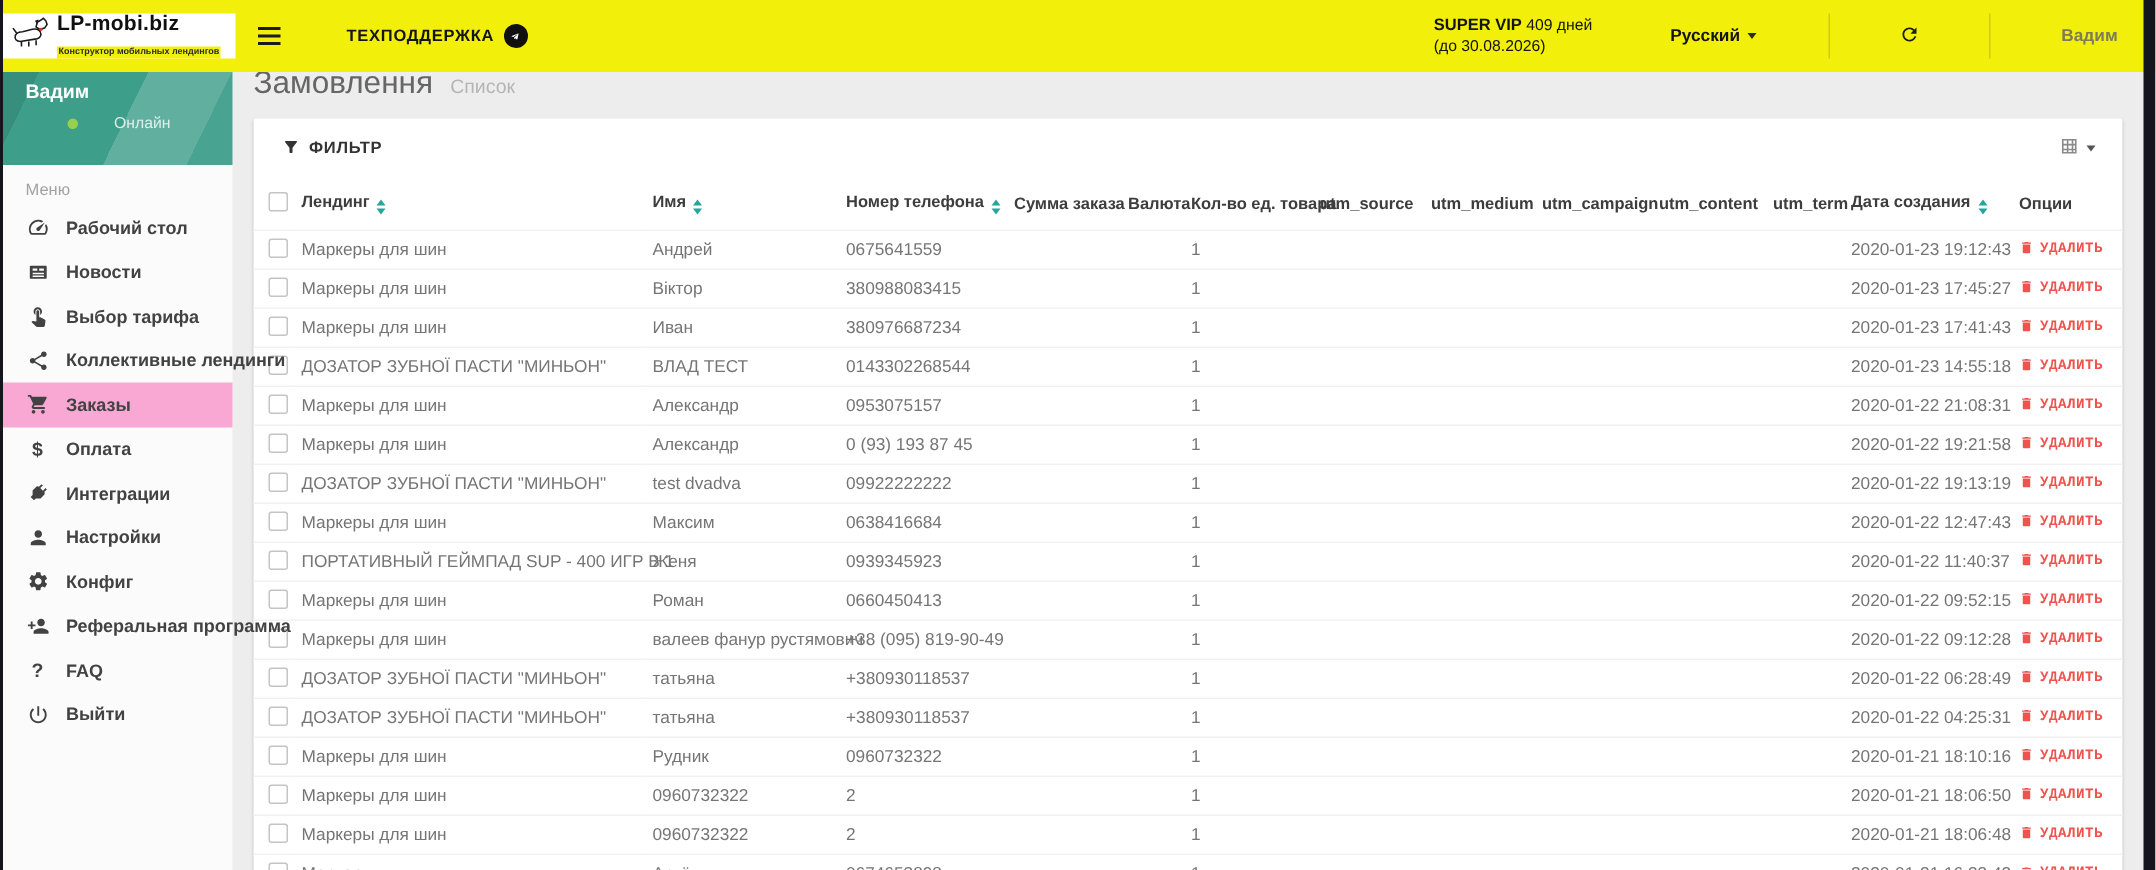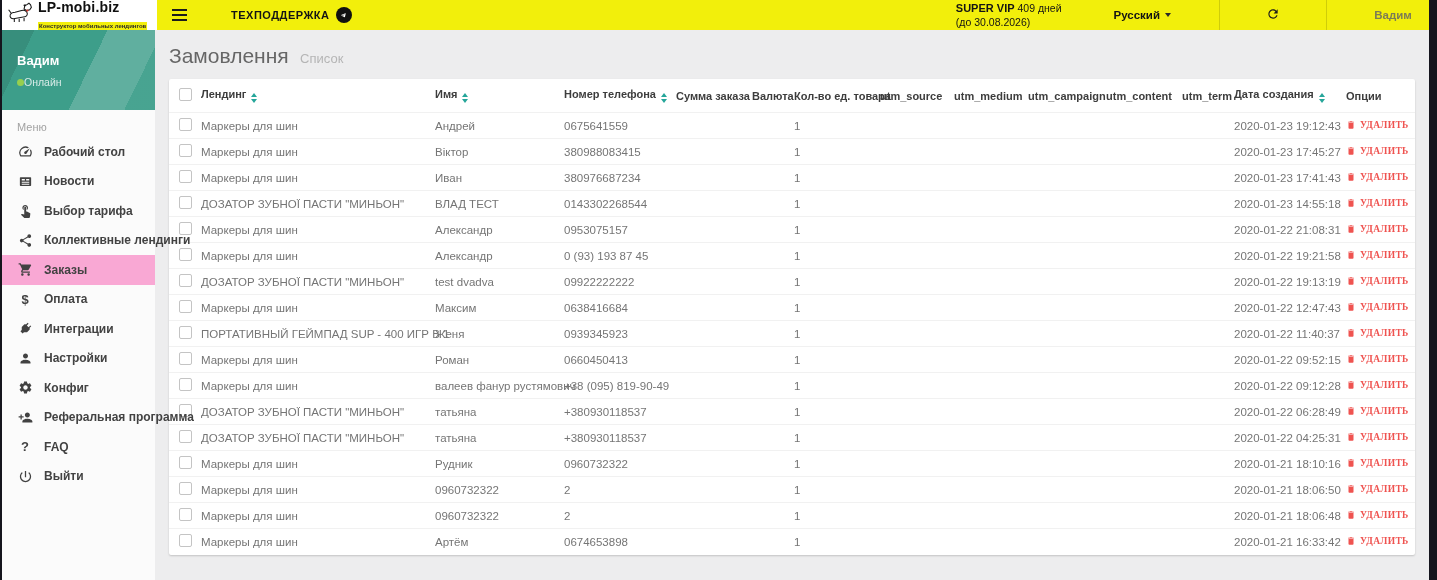--- a/index.html
+++ b/index.html
@@ -1,21 +1,21 @@
 <!DOCTYPE html>
 <html><head>
 <meta charset="utf-8">
 <style>
   * { box-sizing: border-box; margin: 0; padding: 0; }
   html,body { width:1437px; height:580px; overflow:hidden;
     font-family:"Liberation Sans","DejaVu Sans",sans-serif; background:#ededee; }
   .app { position:relative; width:1437px; height:580px; }
 
   
-  .topbar { position:absolute; top:0; left:0; right:0; height:30px; background:#f2ef0b;
+  .topbar { position:absolute; top:0; left:0; right:0; height:48px; background:#f2ef0b;
     display:flex; align-items:center; z-index:10; border-left:2px solid #15151d; }
   .logo-box { width:155px; height:30px; background:#fff; display:flex; align-items:center;
     gap:5px; padding-left:5px; flex:none; }
   .logo-text { line-height:1; }
   .logo-title { font-size:14px; font-weight:bold; color:#101010; letter-spacing:.2px; }
   .logo-sub { font-size:6px; font-weight:bold; color:#2a2a2a; background:#f2ef0b;
     display:inline-block; padding:1px 1px; margin-top:1px; }
   .hamburger { margin-left:13px; display:flex; flex-direction:column; gap:3px; cursor:pointer;
     background:none; border:none; padding:4px 2px; }
   .hamburger i { display:block; width:15px; height:2px; background:#1c1c1c; }
@@ -42,21 +42,21 @@
 
   
   .sidebar { position:absolute; top:30px; left:0; bottom:0; width:155px; background:#fbfbfb;
     z-index:5; border-left:2px solid #15151d; }
   .user-panel { height:80px; padding:23px 0 0 15px; position:relative; overflow:hidden;
     background:
       linear-gradient(116deg, rgba(0,0,0,0.10) 17%, rgba(0,0,0,0) 17%),
       linear-gradient(116deg, rgba(255,255,255,0) 55%, rgba(255,255,255,0.18) 55%, rgba(255,255,255,0.18) 84%, rgba(255,255,255,0.06) 84%),
       #3d9e8a; }
   .user-panel-name { color:#fff; font-size:13px; font-weight:bold; margin-bottom:8px; }
-  .user-panel-status { display:flex; align-items:center; gap:0; font-size:10.5px; color:rgba(255,255,255,.8); }
+  .user-panel-status { display:flex; align-items:center; gap:24px; font-size:10.5px; color:rgba(255,255,255,.8);margin-left:28px; }
   .status-dot { width:7px; height:7px; border-radius:50%; background:#97cf4e; }
   .menu-label { font-size:11px; color:#a2a2a2; padding:11px 15px 4px; }
   .menu { display:flex; flex-direction:column; }
   .menu-item { display:flex; align-items:center; gap:11px; height:29.5px; padding:0 15px;
     font-size:12px; font-weight:bold; color:#424242; cursor:pointer; background:none; border:none;
     text-align:left; font-family:inherit; white-space:nowrap; }
   .menu-item.active { background:#f9a8d4; }
   .menu-item .mi-icon { width:16px; height:16px; flex:none; display:flex; align-items:center;
     justify-content:center; }
   .menu-item .mi-icon svg { width:15px; height:15px; fill:#424242; }
@@ -82,21 +82,21 @@
   th.c-check, td.c-check { padding-left:10px; }
   .checkbox { width:13px; height:13px; border:1px solid #c4c4c4; border-radius:2px; background:#fff;
     display:inline-block; cursor:pointer; }
   .sort { display:inline-flex; flex-direction:column; gap:2px; margin-left:5px; vertical-align:1px; }
   .sort i { display:block; width:0; height:0; border-left:3.5px solid transparent;
     border-right:3.5px solid transparent; }
   .sort .up { border-bottom:4px solid #26a69a; }
   .sort .down { border-top:4px solid #26a69a; }
   .del-btn { display:inline-flex; align-items:center; gap:4px; background:none; border:none;
     color:#ef5350; font-size:9.5px; font-weight:bold; letter-spacing:.3px; cursor:pointer;
-    font-family:Liberation Serif, serif; }
+    font-family:Liberation Mono, monospace; }
   .del-btn svg { width:10px; height:10px; fill:#ef5350; }
 </style>
 </head>
 <body>
 
 <div class="app">
 
   <header class="topbar">
     <div class="logo-box">
       <span>
@@ -256,20 +256,38 @@
       </nav>
   </aside>
 
   <main class="main">
     <div class="page-head">
       <h1 class="page-title">Замовлення</h1>
       <span class="page-subtitle">Список</span>
     </div>
 
     <div class="card">
+      <div class="card-toolbar">
+        <button class="filter-btn">
+          <span>
+            <svg width="12" height="12" viewBox="0 0 24 24" fill="#333">
+                <path d="M4.25 5.61C6.27 8.2 10 13 10 13v6c0 .55.45 1 1 1h2c.55 0 1-.45 1-1v-6s3.72-4.8 5.74-7.39c.51-.66.04-1.61-.79-1.61H5.04c-.83 0-1.3.95-.79 1.61z"></path>
+              </svg>
+          </span>
+          <span>ФИЛЬТР</span>
+        </button>
+        <button class="cols-btn">
+          <span>
+            <svg width="13" height="13" viewBox="0 0 24 24" fill="#8a8a8a">
+                <path d="M3 3h18v18H3V3zm2 2v4h4V5H5zm6 0v4h4V5h-4zm6 0v4h2V5h-2zM5 11v4h4v-4H5zm6 0v4h4v-4h-4zm6 0v4h2v-4h-2zM5 17v2h4v-2H5zm6 0v2h4v-2h-4zm6 0v2h2v-2h-2z"></path>
+              </svg>
+          </span>
+          <span class="caret-down" style="border-top-color:#555"></span>
+        </button>
+      </div>
 
       <table>
         <colgroup>
           <col style="width:24px">
             <col style="width:234px">
             <col style="width:129px">
             <col style="width:112px">
           <col style="width:76px">
             <col style="width:42px">
             <col style="width:86px">

